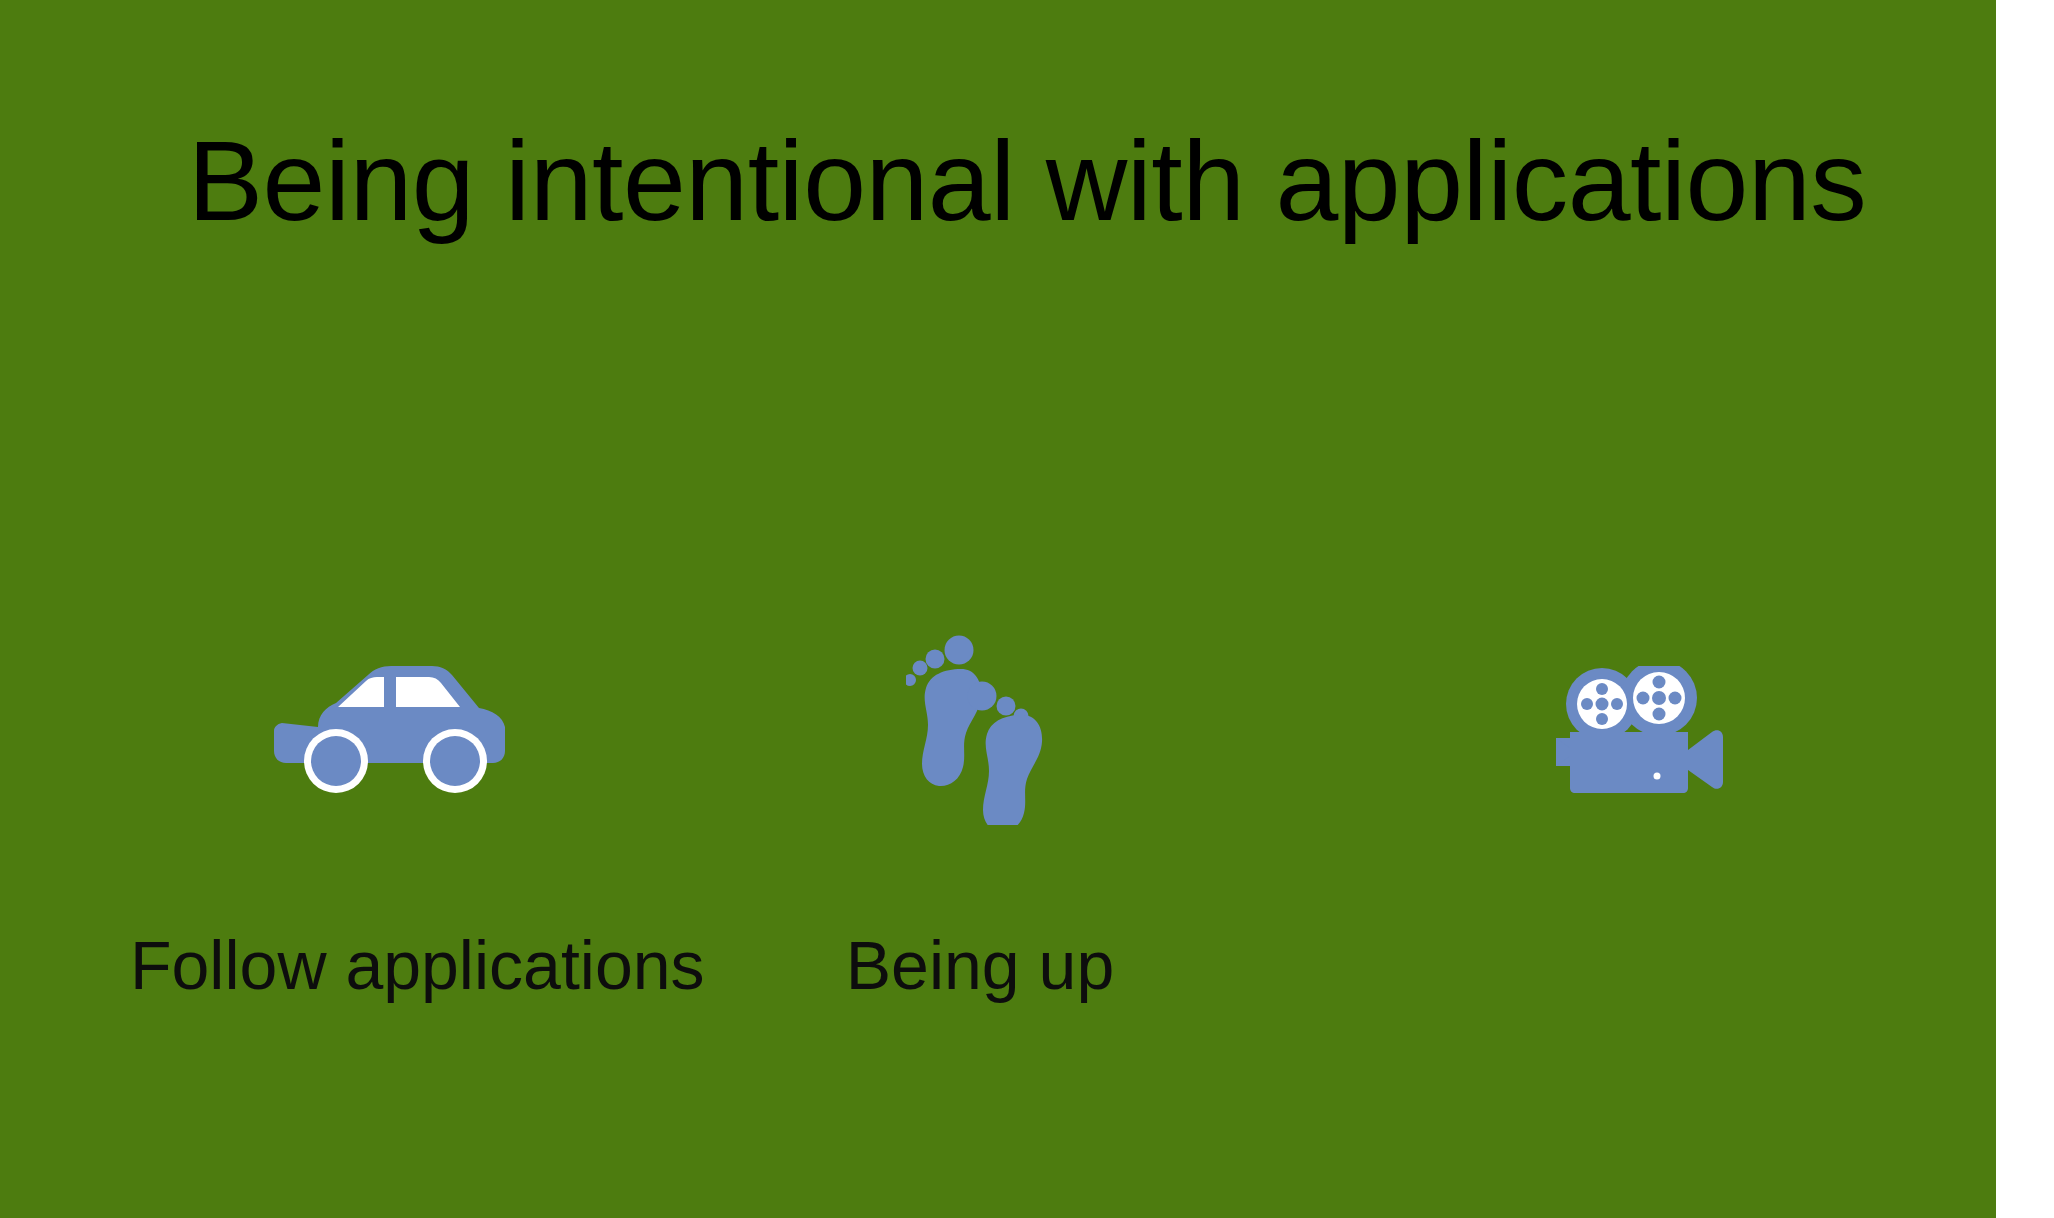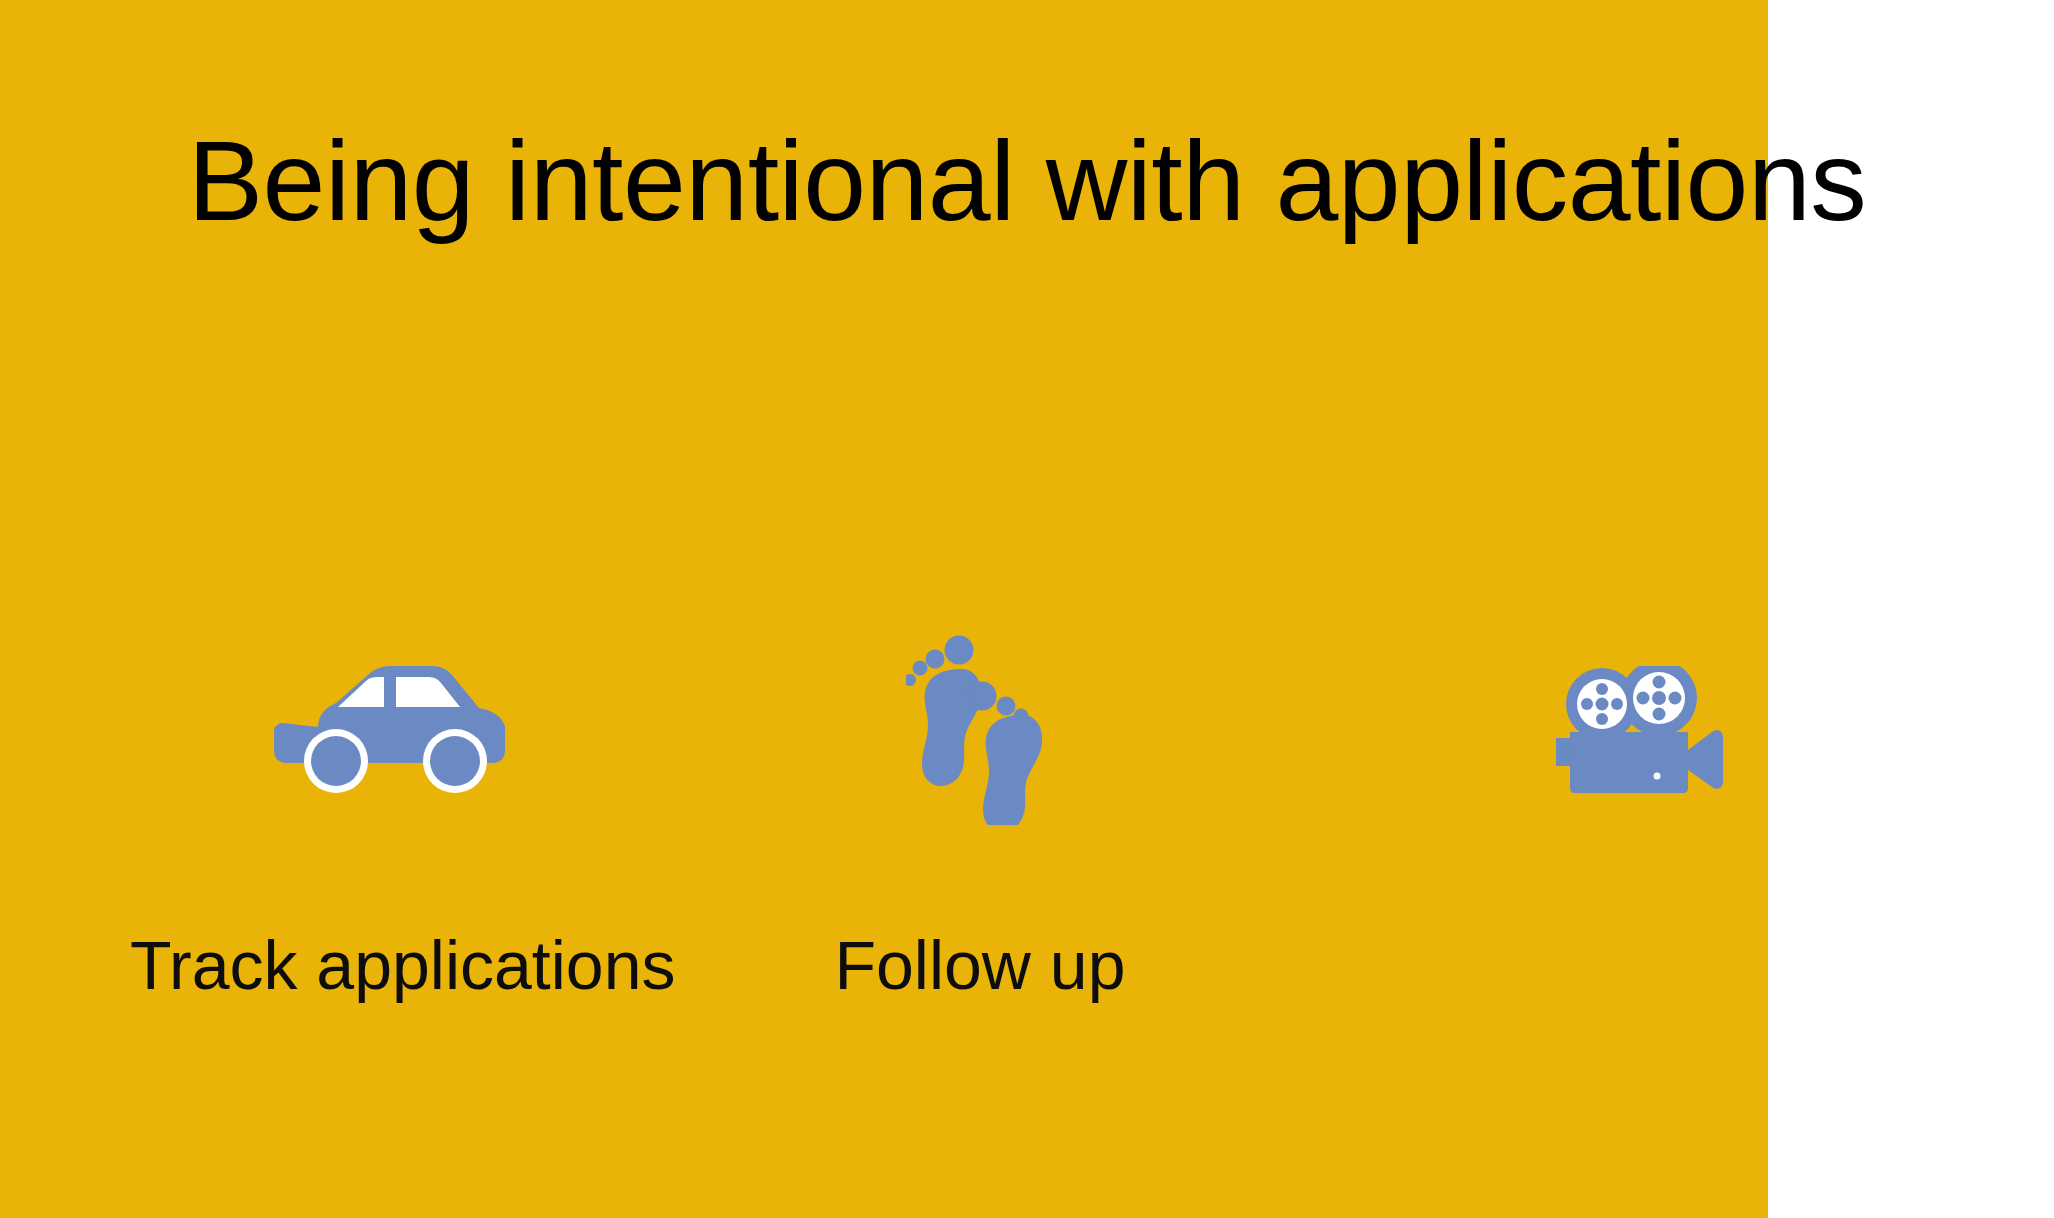--- a/index.html
+++ b/index.html
@@ -8,23 +8,23 @@
   }
   body {
     width: 2054px;
     height: 1218px;
     background: #ffffff;
     font-family: "Liberation Sans", sans-serif;
     overflow: hidden;
   }
   .slide {
     position: relative;
-    width: 1768px;
+    width: 1996px;
     height: 1218px;
-    background: #eab308;
+    background: #4d7c0f;
   }
 
   
   .slide-title {
     position: absolute;
     left: 0;
     top: 118px;
     width: 2054px;
     text-align: center;
     font-size: 113px;
@@ -108,21 +108,21 @@
 
             <circle cx="62" cy="96" r="32"></circle>
             <circle cx="181" cy="96" r="32"></circle>
           </g>
           <g fill="#6B8AC4">
             <circle cx="62" cy="96" r="25"></circle>
             <circle cx="181" cy="96" r="25"></circle>
           </g>
         </svg>
       </div>
-      <div class="col-label">Track applications</div>
+      <div class="col-label">Follow applications</div>
     </div>
 
     <div class="column col-1">
       <div class="icon-wrap">
         <svg width="148" height="190" viewBox="0 0 148 190" aria-hidden="true">
           <g fill="#6B8AC4">
 
             <g transform="translate(2,0)">
               <circle cx="51" cy="15" r="14.5"></circle>
               <circle cx="27" cy="24" r="9.5"></circle>
@@ -150,21 +150,21 @@
                        C 11 110 7 120 10 132
                        C 13 145 24 152 34 151
                        C 44 150 51 141 51 129
                        C 51 115 45 104 45 90
                        C 45 76 51 66 47 53
                        C 43 40 29 34 12 34 Z" transform="translate(66,0) scale(-1,1)"></path>
             </g>
           </g>
         </svg>
       </div>
-      <div class="col-label">Follow up</div>
+      <div class="col-label">Being up</div>
     </div>
 
     <div class="column col-2">
       <div class="icon-wrap">
         <svg width="168" height="128" viewBox="0 0 168 128" aria-hidden="true">
           <g fill="#6B8AC4">
 
             <circle cx="46" cy="38" r="36"></circle>
 
             <circle cx="103" cy="32" r="38"></circle>

